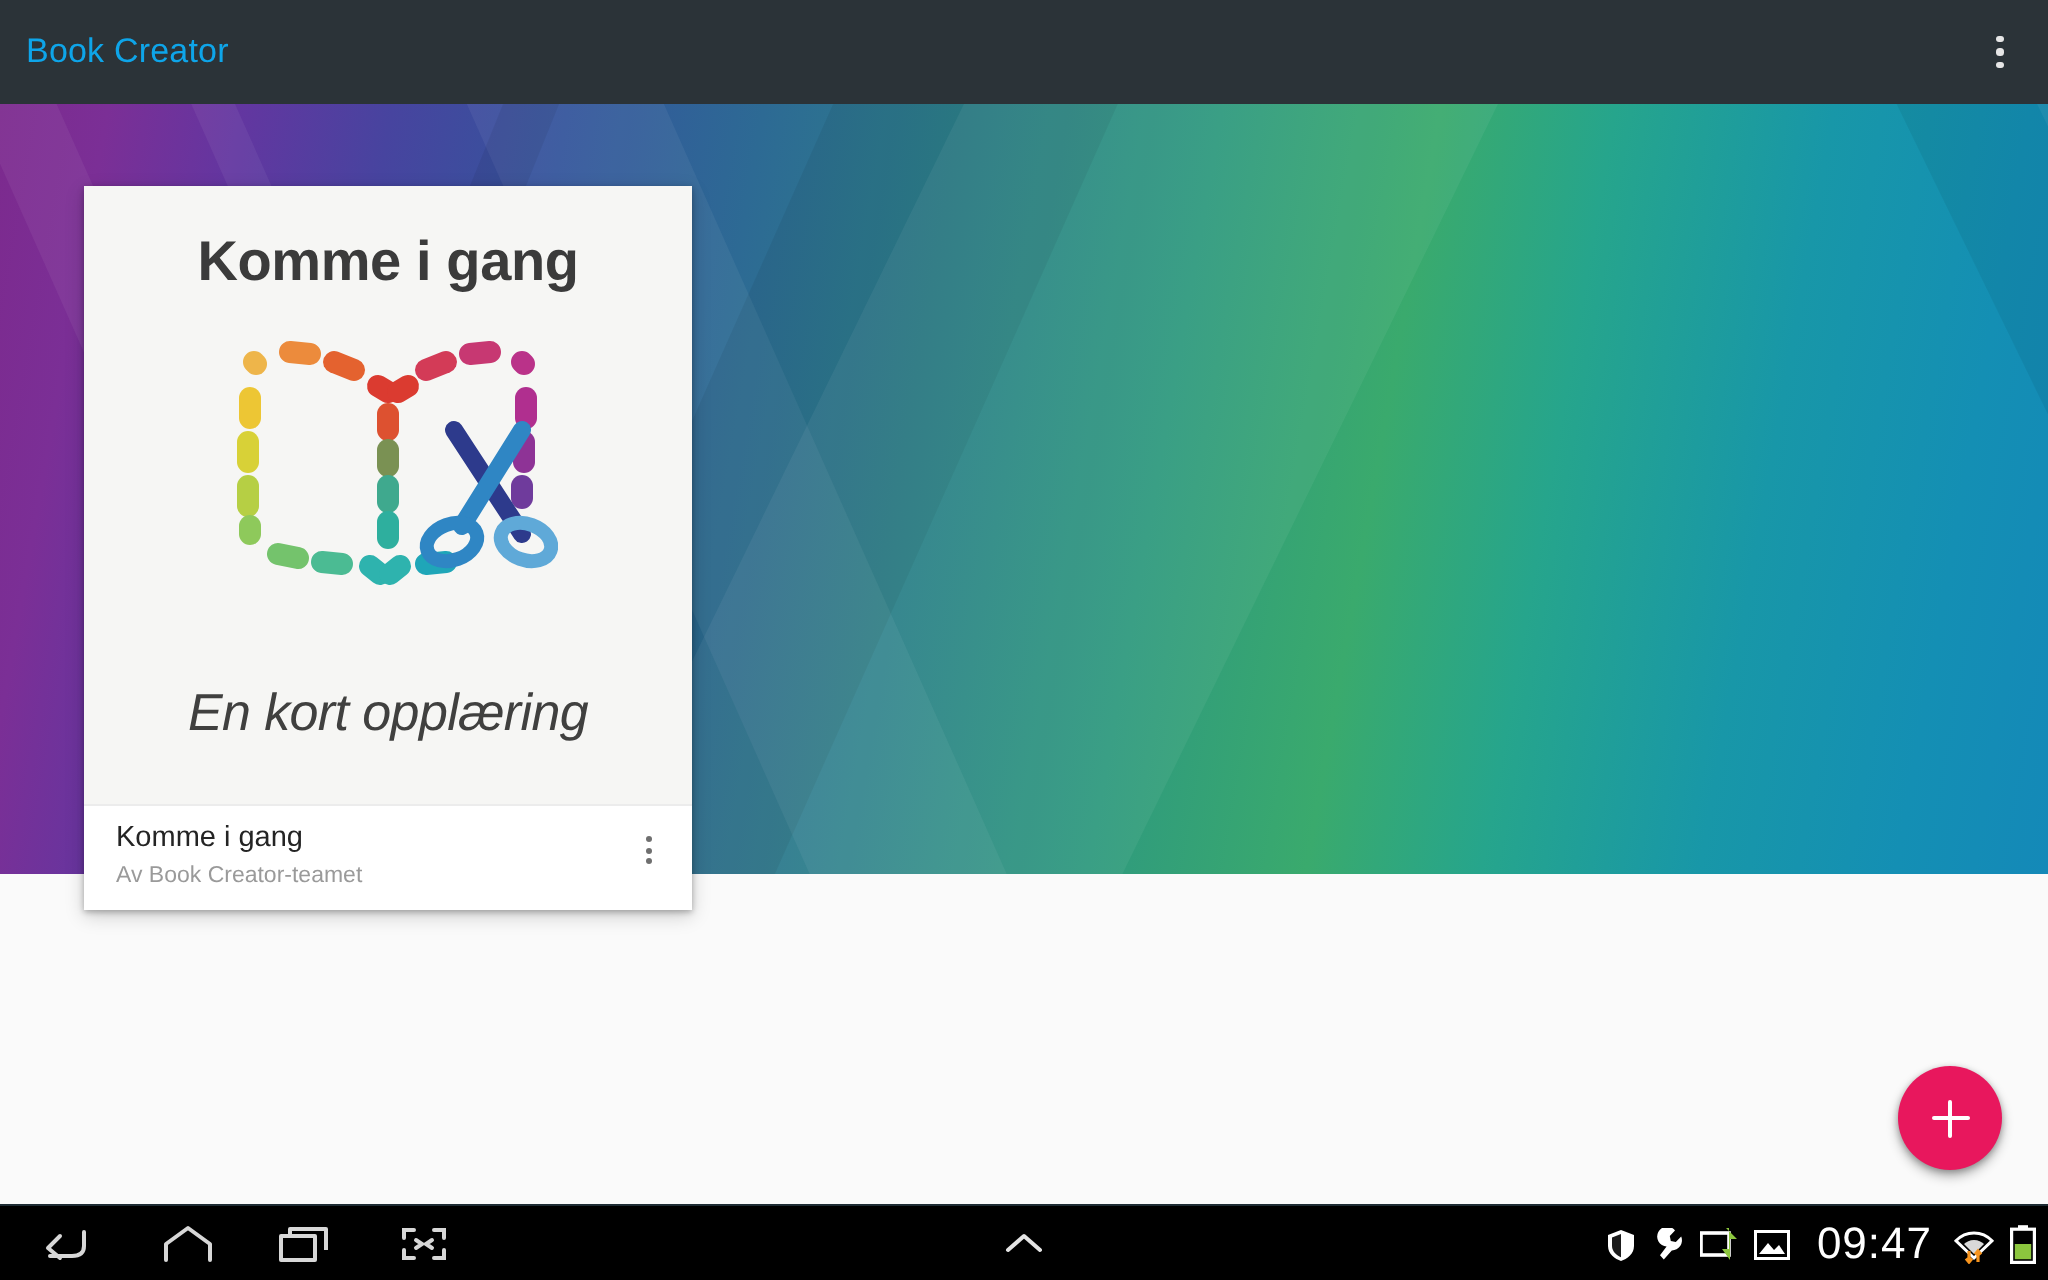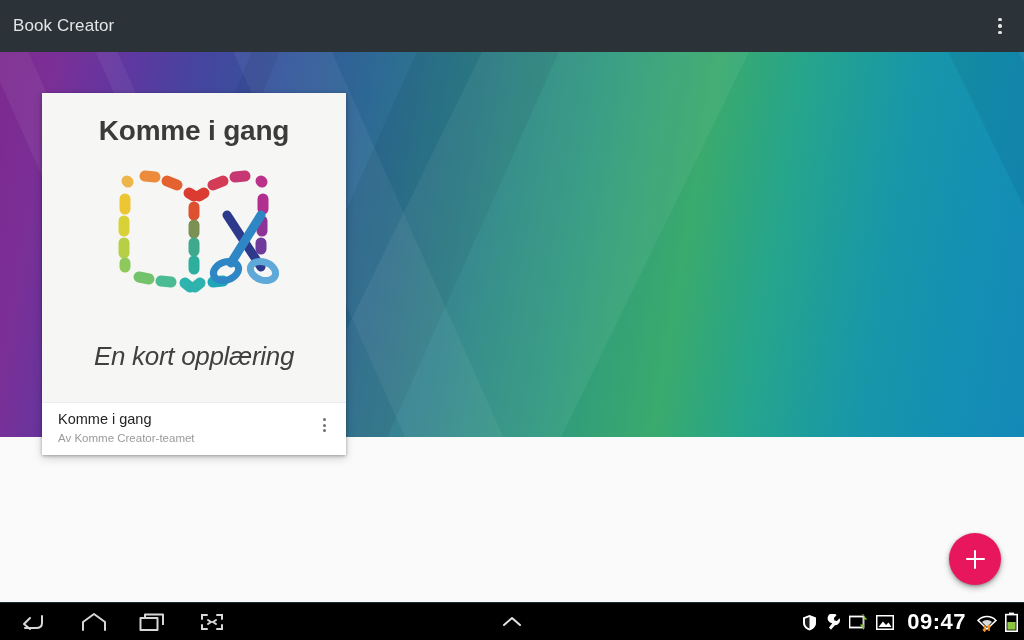--- a/index.html
+++ b/index.html
@@ -18,21 +18,21 @@
   
   #appbar {
     position: absolute; left: 0; top: 0;
     width: 1024px; height: 52px;
     background: #2b3338;
     display: flex; align-items: center;
     z-index: 30;
   }
   #appbar-title {
     margin-left: 13px;
-    color: #e5e5e5;
+    color: #0ea5e9;
     font-size: 17px;
     letter-spacing: .1px;
   }
   #appbar-overflow {
     position: absolute; right: 0; top: 0;
     width: 48px; height: 52px;
     display: flex; align-items: center; justify-content: center;
     flex-direction: column; gap: 3px;
     cursor: pointer;
   }
@@ -166,21 +166,21 @@
   #nav-recent { left: 128px; width: 48px; }
   #nav-shot   { left = 0; left: 188px; width: 48px; }
   #nav-expand { left: 488px; width: 48px; }
 
   #statusbar {
     position: absolute; right: 6px; top: 0; height: 38px;
     display: flex; align-items: center; gap: 8px;
   }
   .sb-icon { display: flex; align-items: center; }
   #sb-clock {
-    color: #fff; font-size: 22px; font-weight: 700;
+    color: #fff; font-size: 22px; font-weight: 400;
     letter-spacing: .5px; margin: 0 3px 0 5px;
     font-family: "Liberation Sans", sans-serif;
   }
 </style>
 </head>
 <body>
 
 <div id="screen">
 
   <div id="appbar">
@@ -254,21 +254,21 @@
               <ellipse cx="154" cy="108" rx="13" ry="9" transform="rotate(20 154 108)" stroke="#5fa9d8" stroke-width="7"></ellipse>
             </g>
           </svg>
         </div>
 
         <div id="cover-subtitle">En kort opplæring</div>
       </div>
 
       <div id="card-footer">
         <div id="card-book-title">Komme i gang</div>
-        <div id="card-book-author">Av Komme Creator-teamet</div>
+        <div id="card-book-author">Av Book Creator-teamet</div>
         <div id="card-overflow">
           <i></i>
           <i></i>
           <i></i>
         </div>
       </div>
     </div>
 
     <div id="fab">
       <span class="plus-h"></span>

